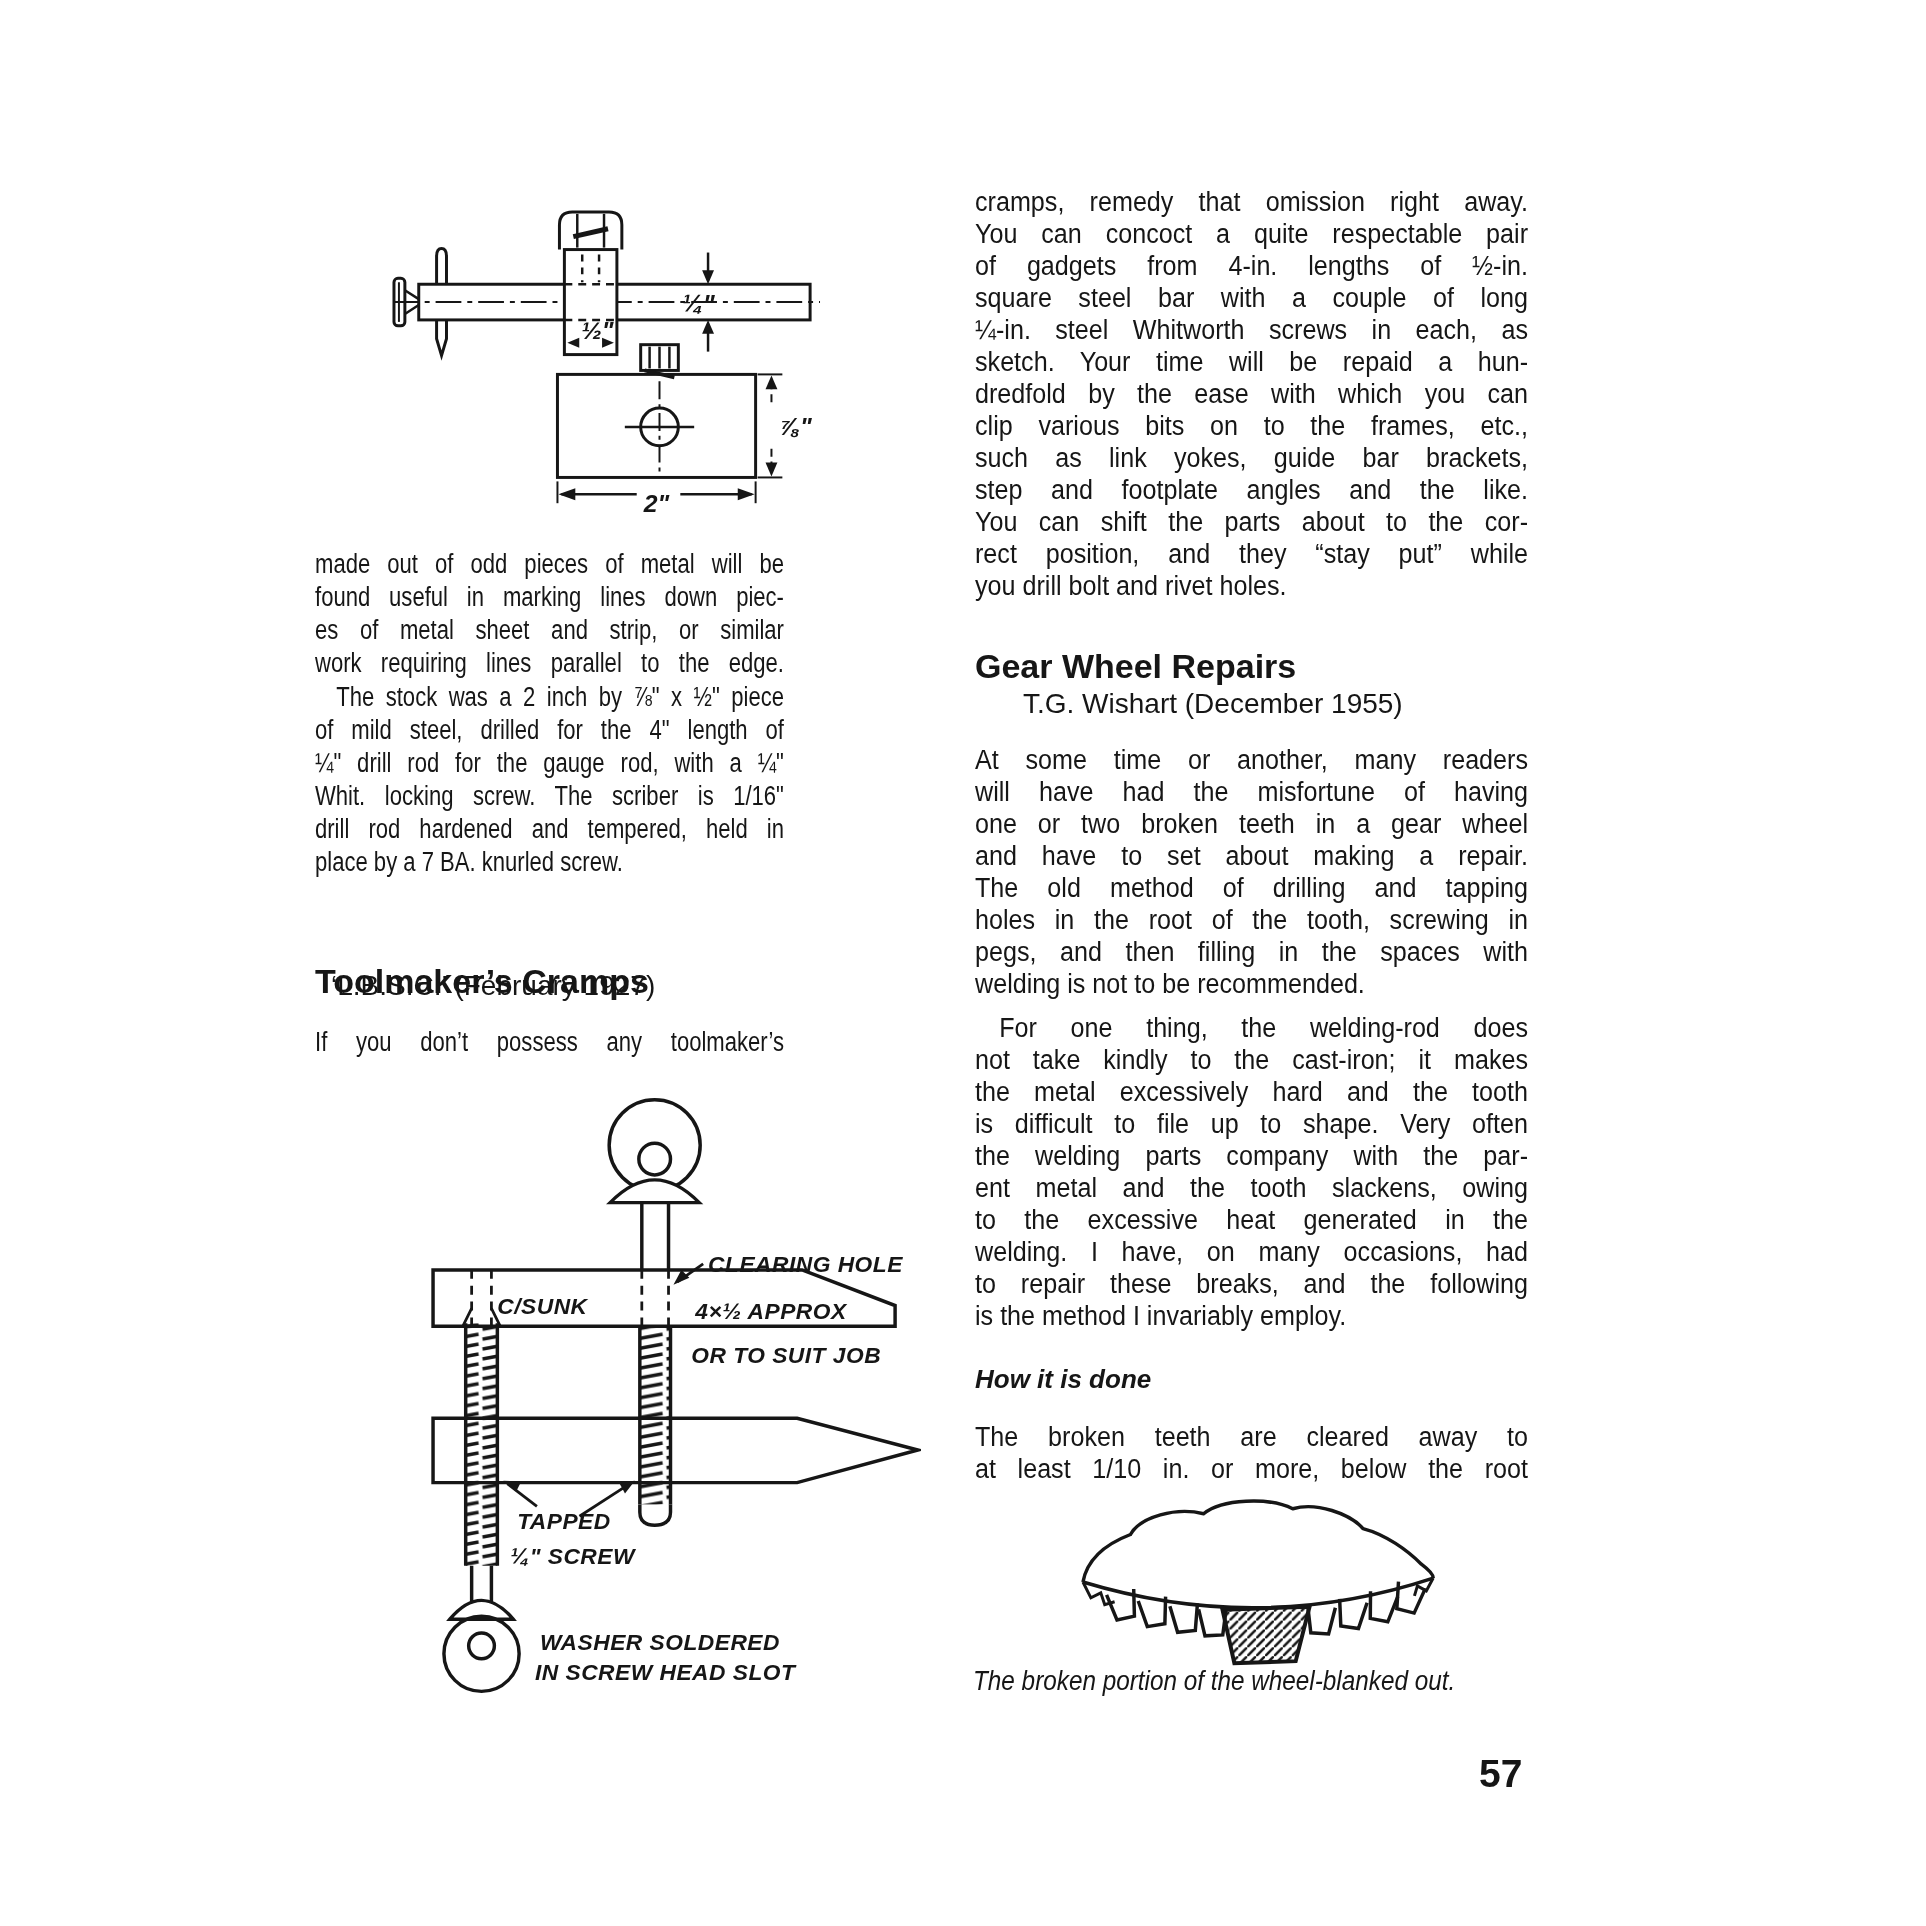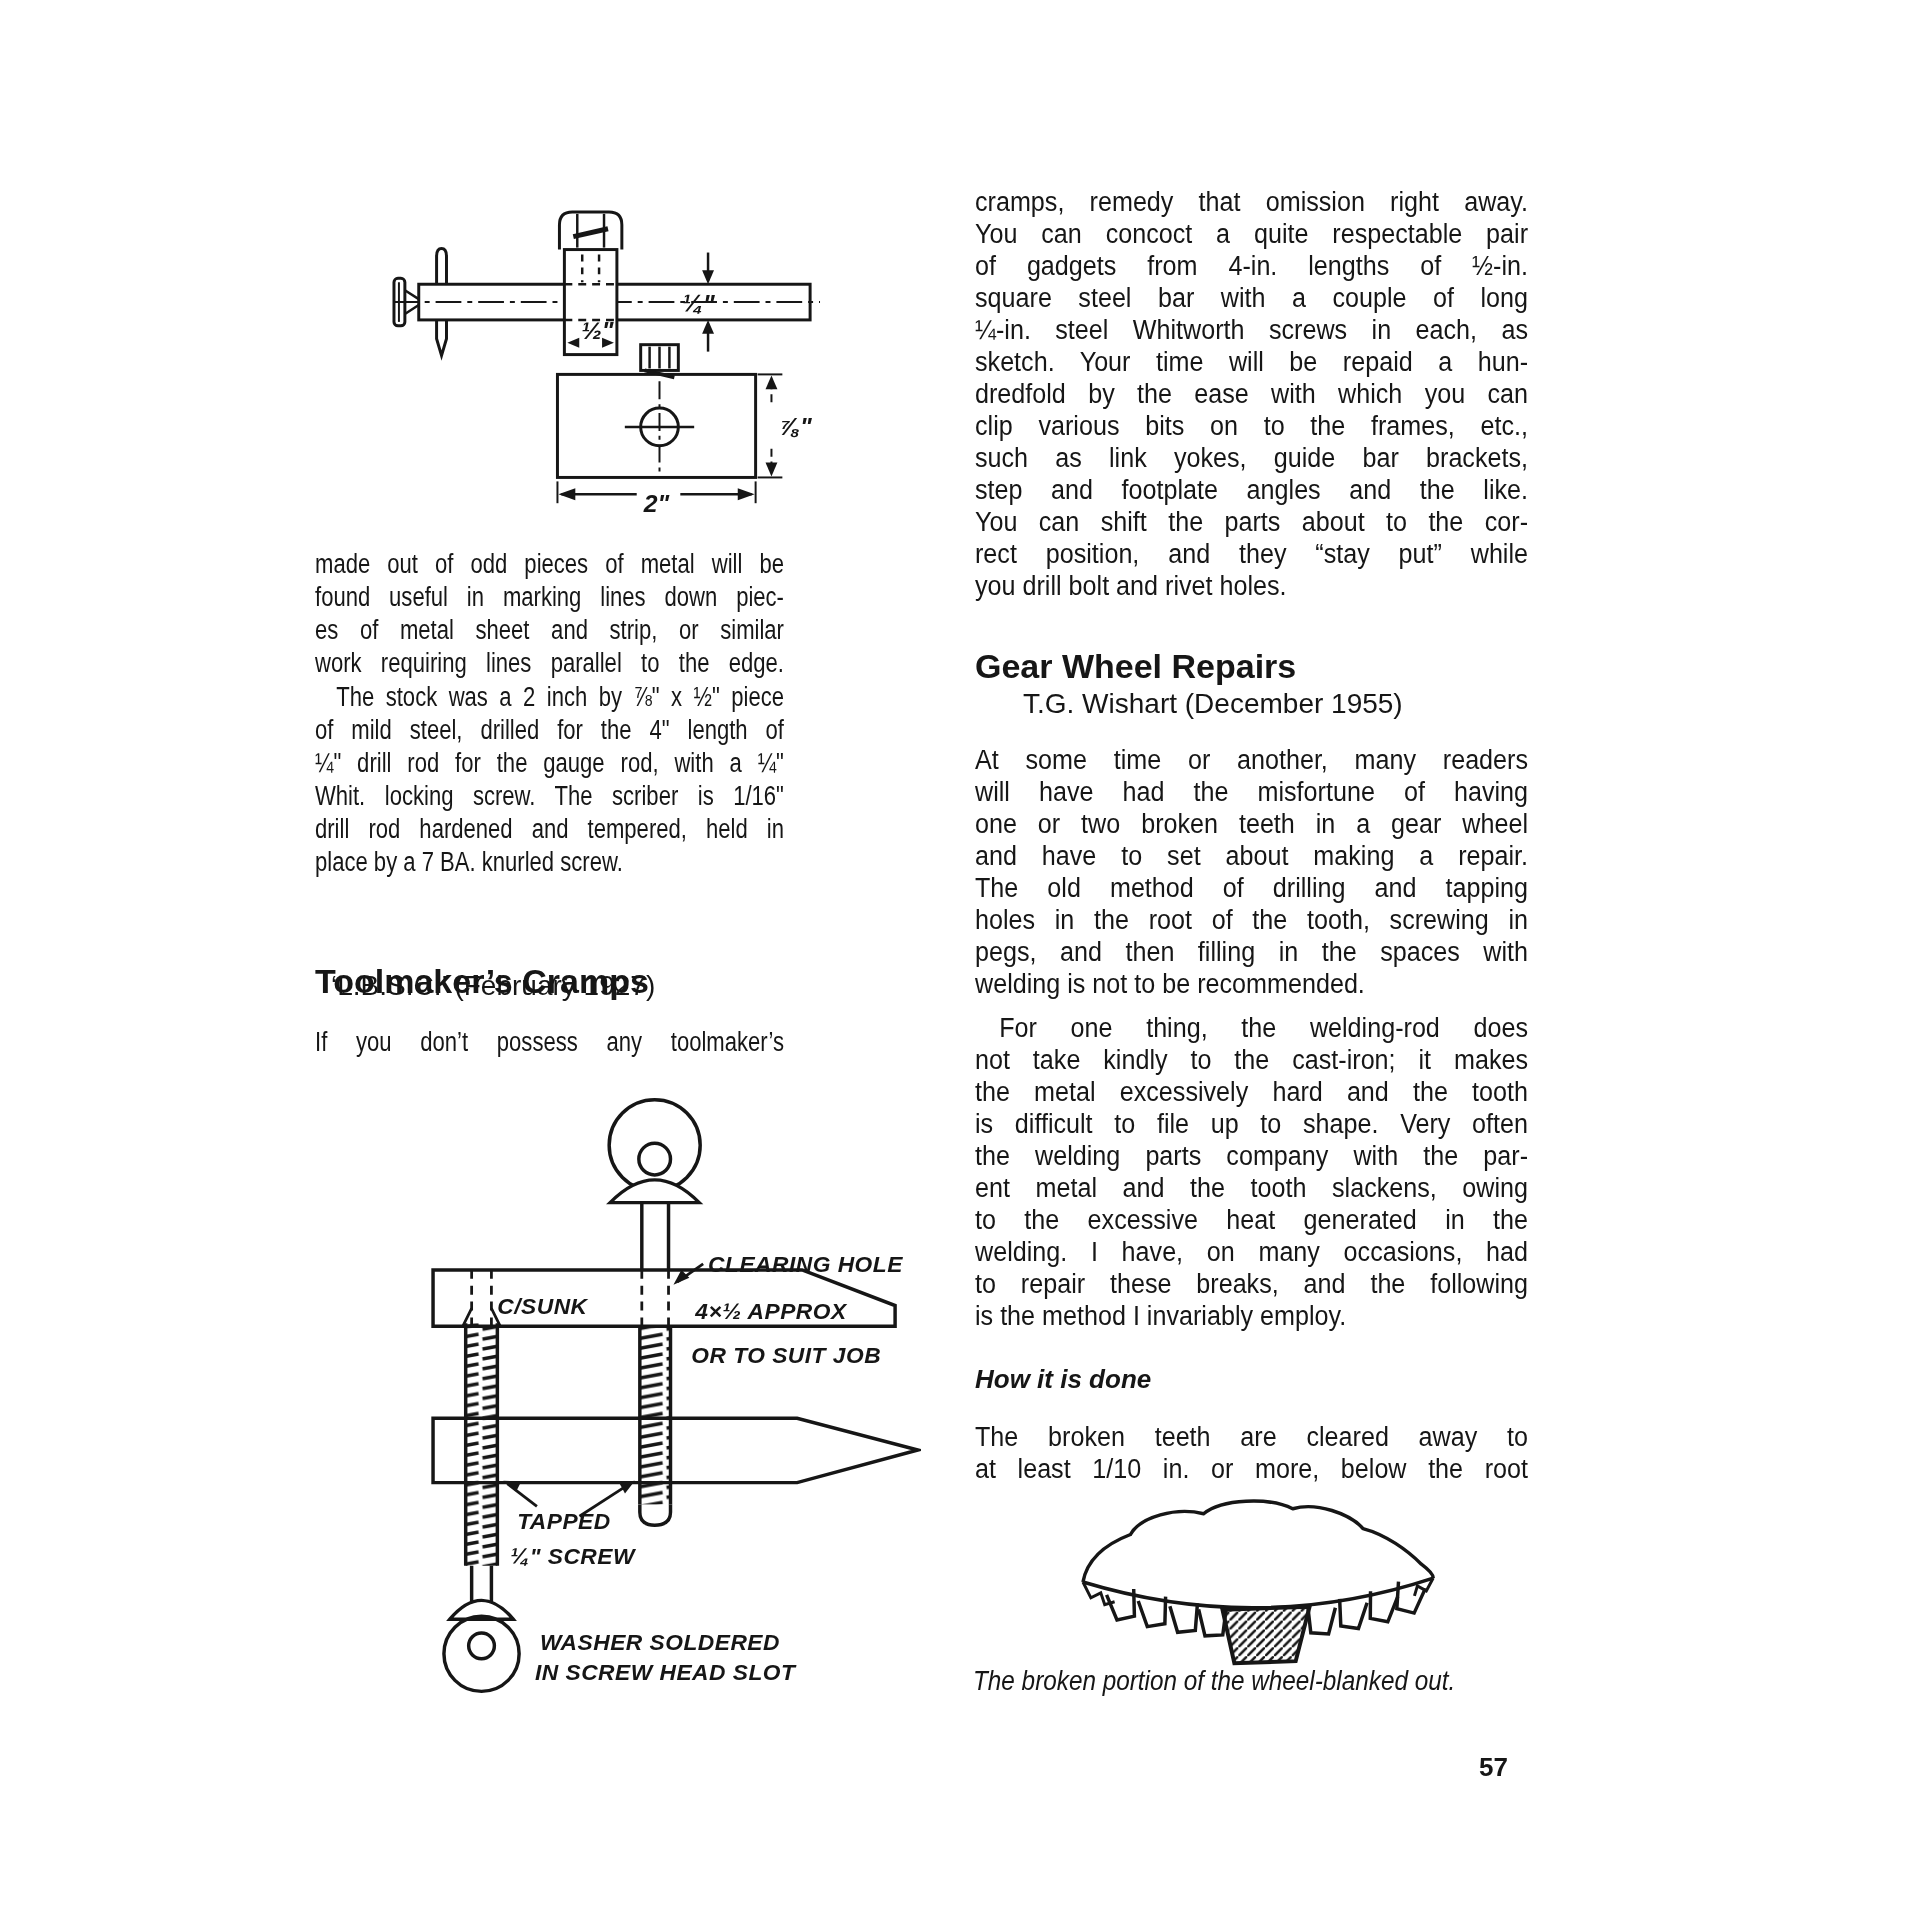--- a/index.html
+++ b/index.html
@@ -13,21 +13,21 @@
   .jl{text-align:justify;text-align-last:justify;}
   .jl.end{text-align-last:left;}
   .jl.ind{padding-left:26px;box-sizing:border-box;}
   .h2{position:absolute;font-weight:bold;font-size:34px;line-height:36px;}
   .byline{position:absolute;font-size:28px;line-height:32px;}
   .h2i{font-style:italic;}
   .figcap{
     position:absolute;font-style:italic;font-size:27px;width:574px;
     transform:scaleX(0.9);transform-origin:0 0;white-space:nowrap;
   }
-  .pagenum{position:absolute;font-weight:bold;font-size:26px;}
+  .pagenum{position:absolute;font-weight:bold;font-size:39px;}
   svg{position:absolute;}
   .dim{font-family:"Liberation Sans",sans-serif;font-style:italic;font-weight:bold;font-size:25px;fill:#161616;}
   .hand{font-family:"Liberation Sans",sans-serif;font-style:italic;font-weight:bold;font-size:23px;fill:#161616;letter-spacing:0.5px;}
 </style>
 </head>
 <body>
 
 <div class="page">
 
   <svg style="left:391px;top:203px;" width="431" height="322" viewBox="0 0 435 325">

